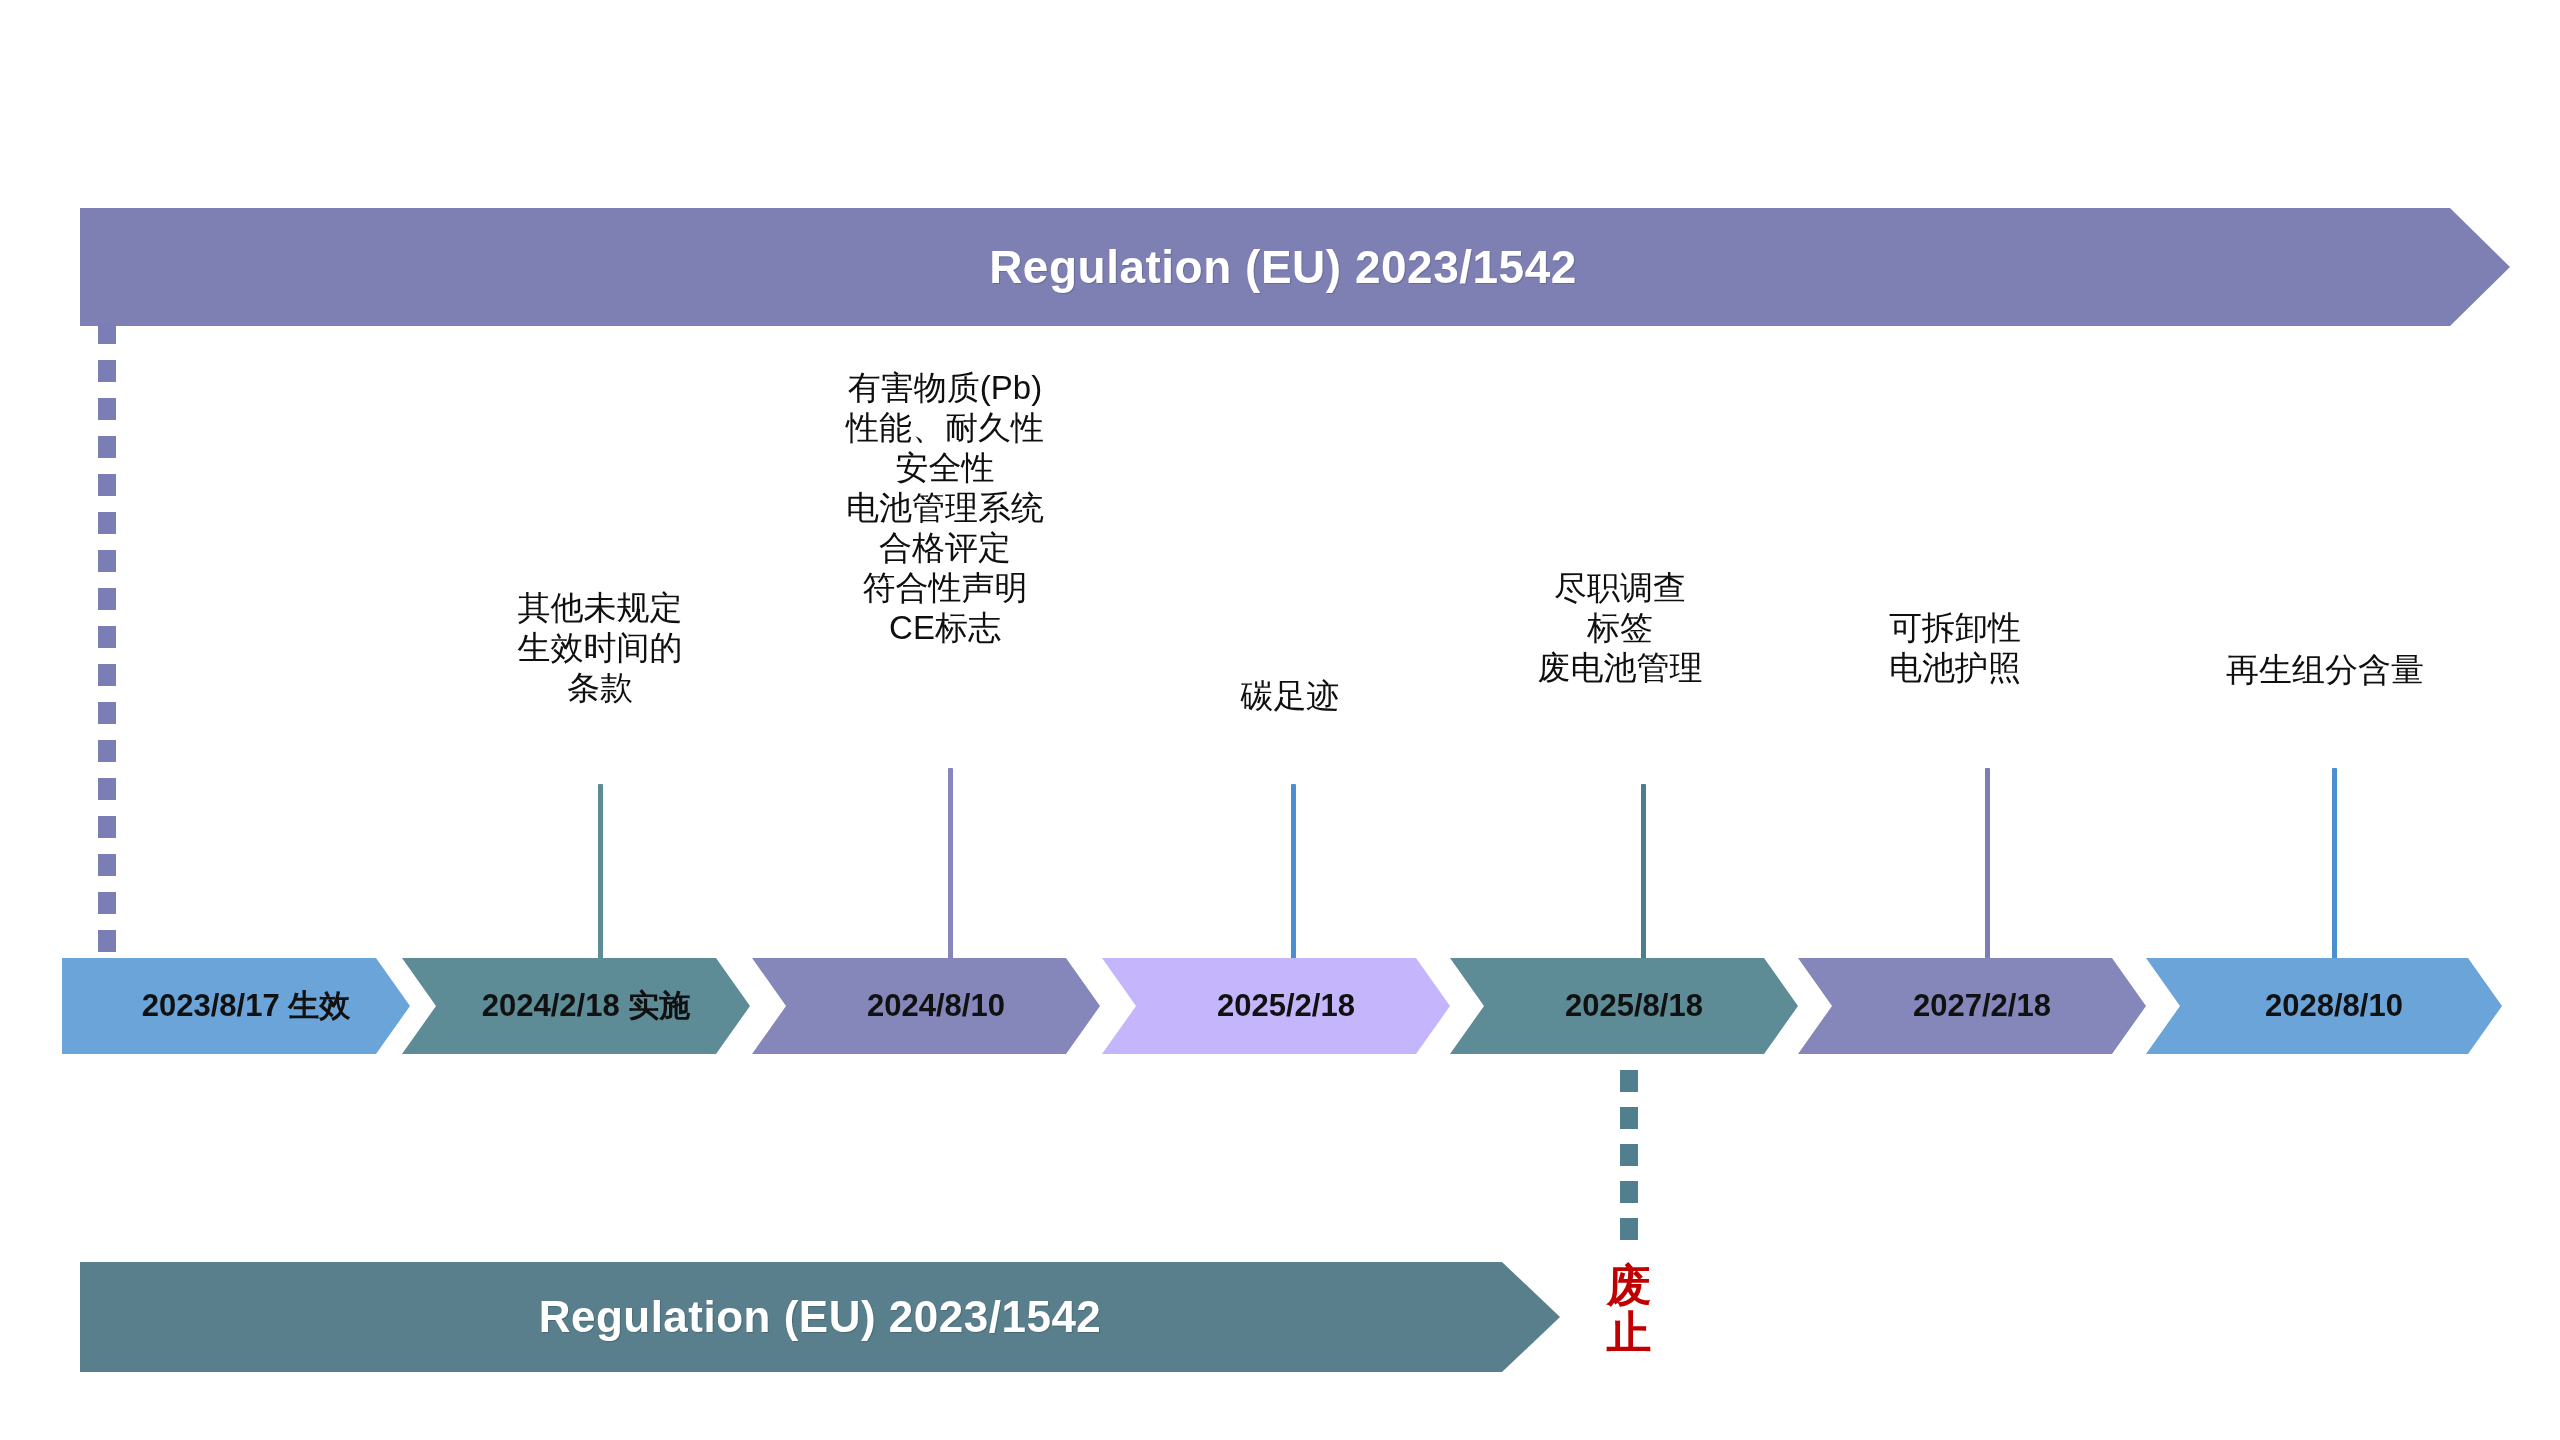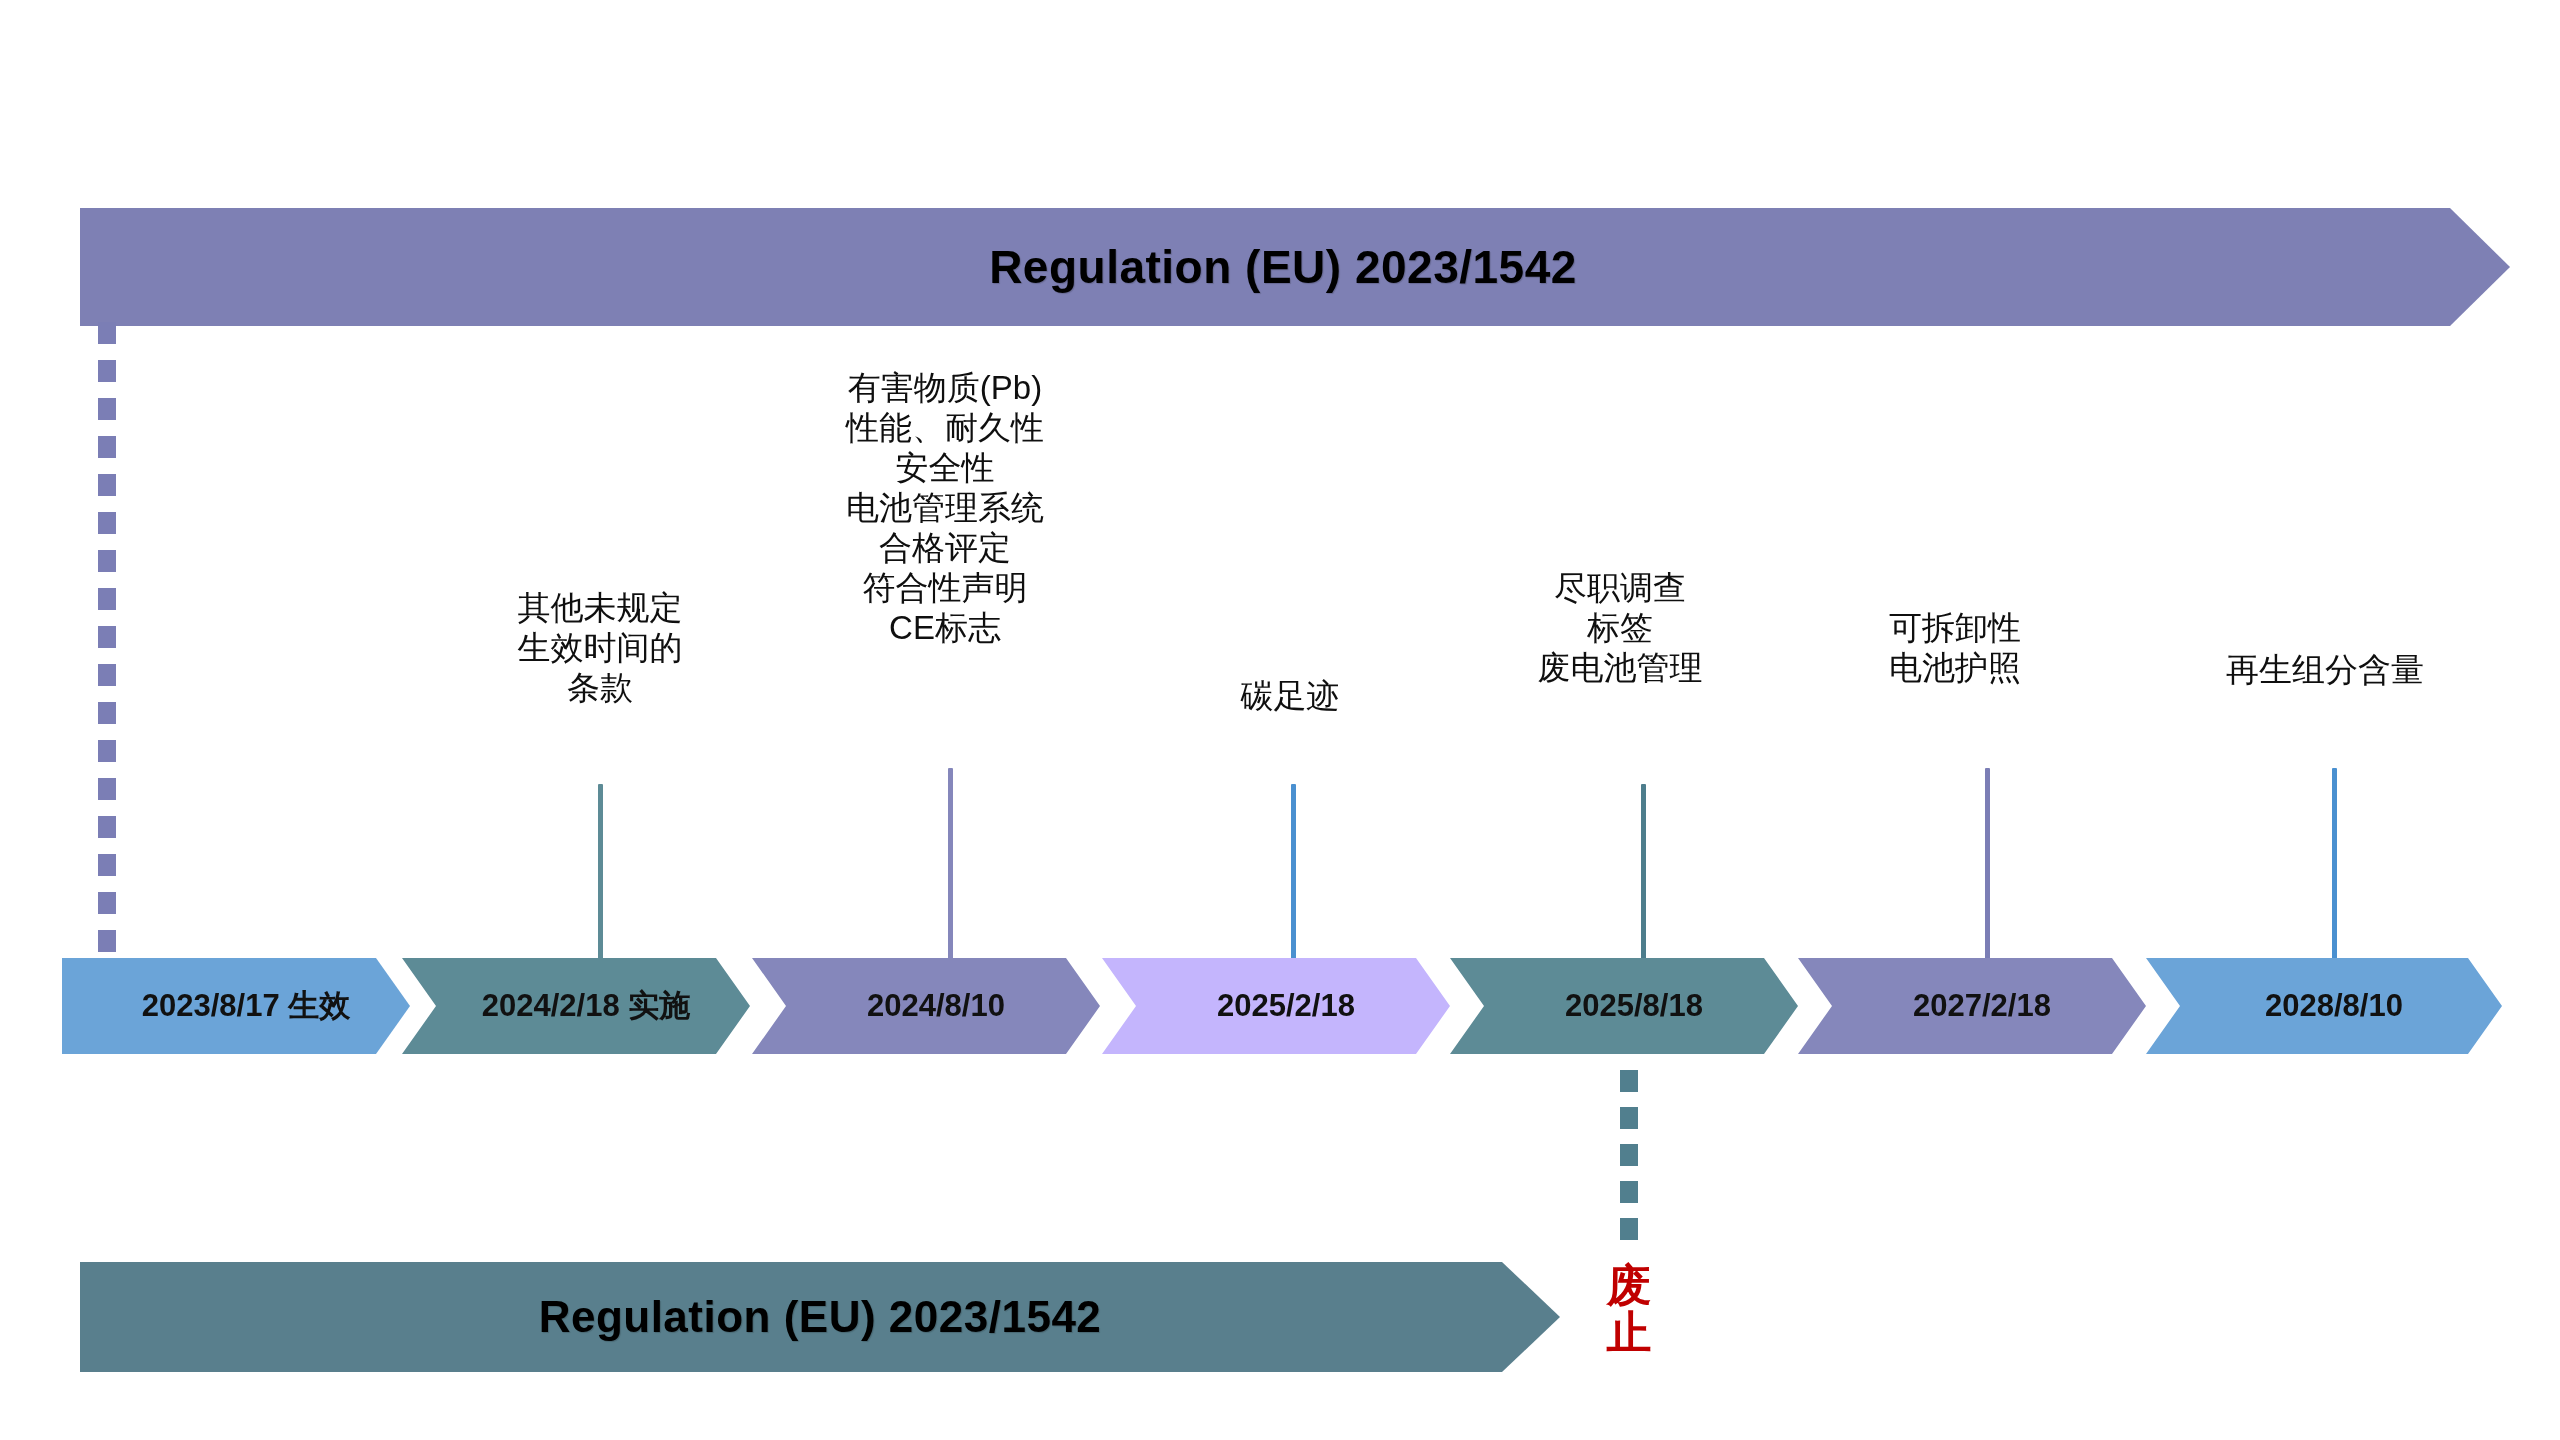--- a/index.html
+++ b/index.html
@@ -21,21 +21,21 @@
     width: 2560px;
     height: 1440px;
   }
 
   
   .banner {
     position: absolute;
     display: flex;
     align-items: center;
     justify-content: center;
-    color: #000000;
+    color: #ffffff;
     font-weight: bold;
     letter-spacing: 0.5px;
     text-shadow: 1px 1px 1px rgba(0,0,0,0.18);
   }
   .banner-top {
     left: 80px;
     top: 208px;
     width: 2430px;
     height: 118px;
     background: #7e80b4;

